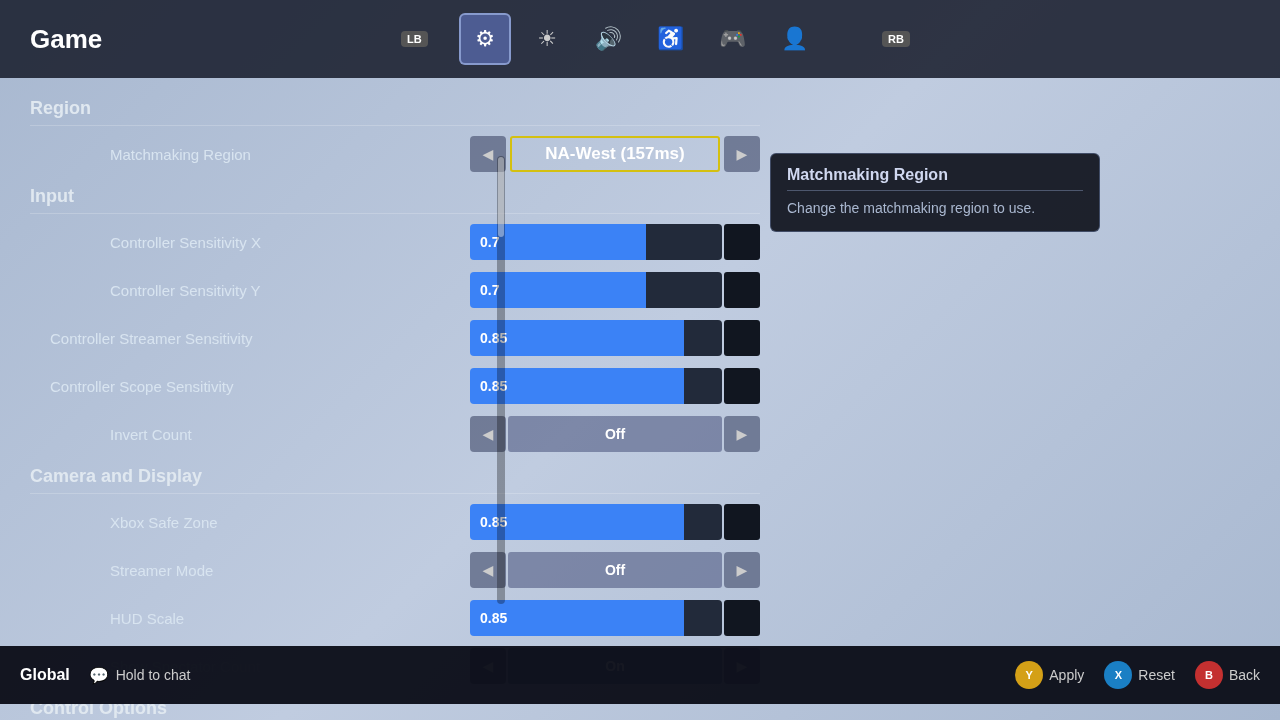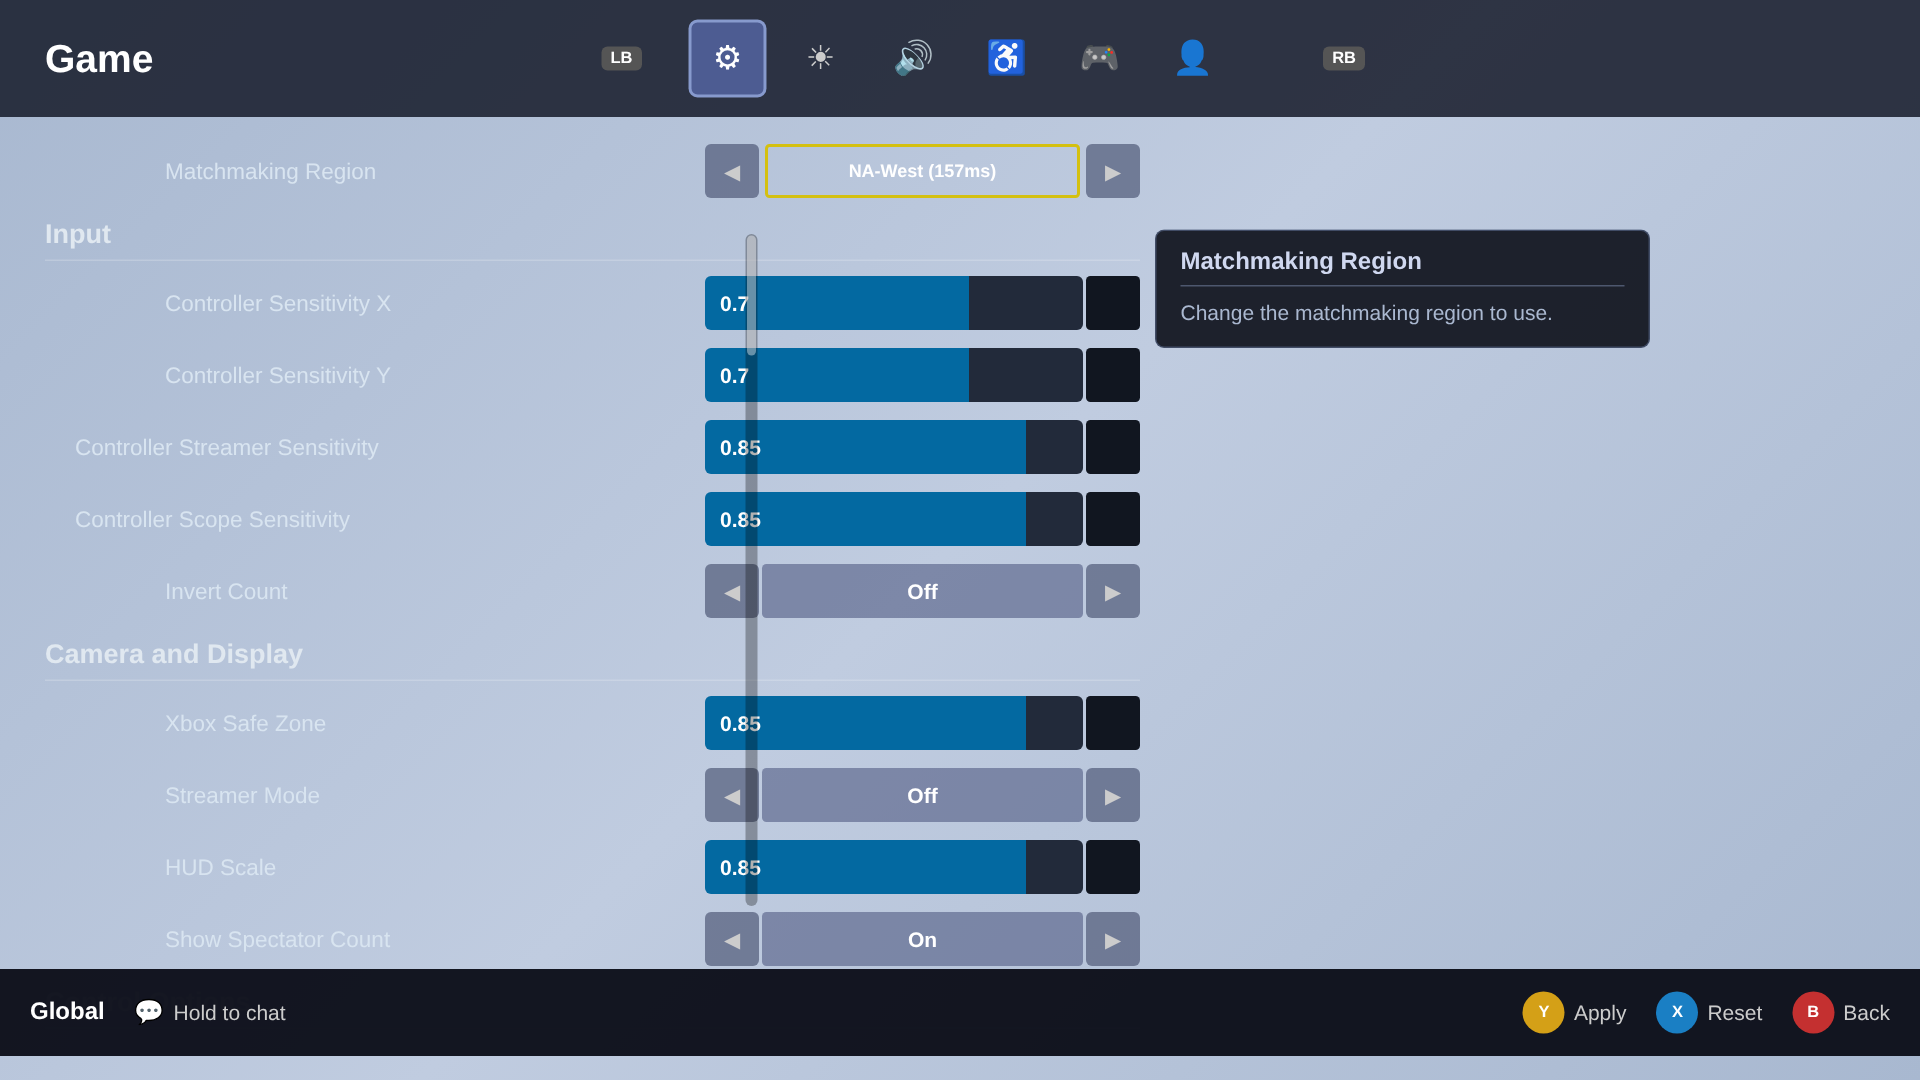--- a/index.html
+++ b/index.html
@@ -147,21 +147,21 @@
       display: flex;
       align-items: center;
       width: 100%;
       height: 36px;
       border-radius: 4px;
       overflow: hidden;
     }
 
     .slider-filled {
       height: 100%;
-      background: #0369a1;
+      background: #3b82f6;
       display: flex;
       align-items: center;
       padding-left: 10px;
       font-size: 14px;
       font-weight: bold;
       color: #fff;
     }
 
     .slider-empty {
       height: 100%;
@@ -343,21 +343,21 @@
     }
 
     .region-name {
       flex: 1;
       height: 36px;
       background: transparent;
       border: 2px solid #d4c010;
       display: flex;
       align-items: center;
       justify-content: center;
-      font-size: 12px;
+      font-size: 17px;
       font-weight: bold;
       color: #fff;
       border-radius: 3px;
     }
   </style>
 </head>
 <body>
 
 <div class="top-bar">
   <span class="top-bar-title">Game</span>
@@ -373,20 +373,21 @@
     <div class="nav-icon-btn">👤</div>
   </div>
 
   <span class="lb-rb-badge lb-rb-right">RB</span>
 </div>
 
 <div class="main-content">
 
   <div class="settings-panel">
 
+    <div class="section-header">Region</div>
 
     <div class="setting-row">
       <span class="setting-label">Matchmaking Region</span>
       <div class="region-value">
         <div class="region-btn">◀</div>
         <div class="region-name">NA-West (157ms)</div>
         <div class="region-btn">▶</div>
       </div>
     </div>
 

